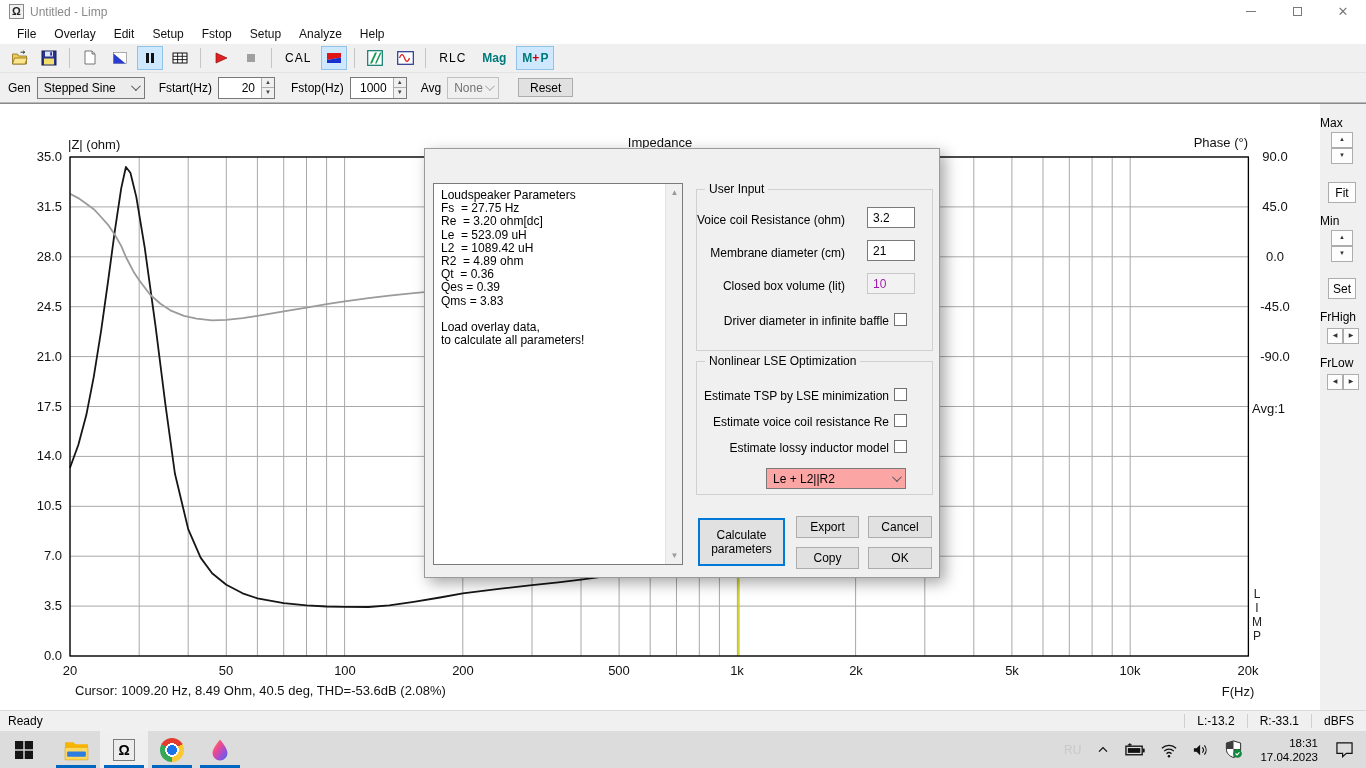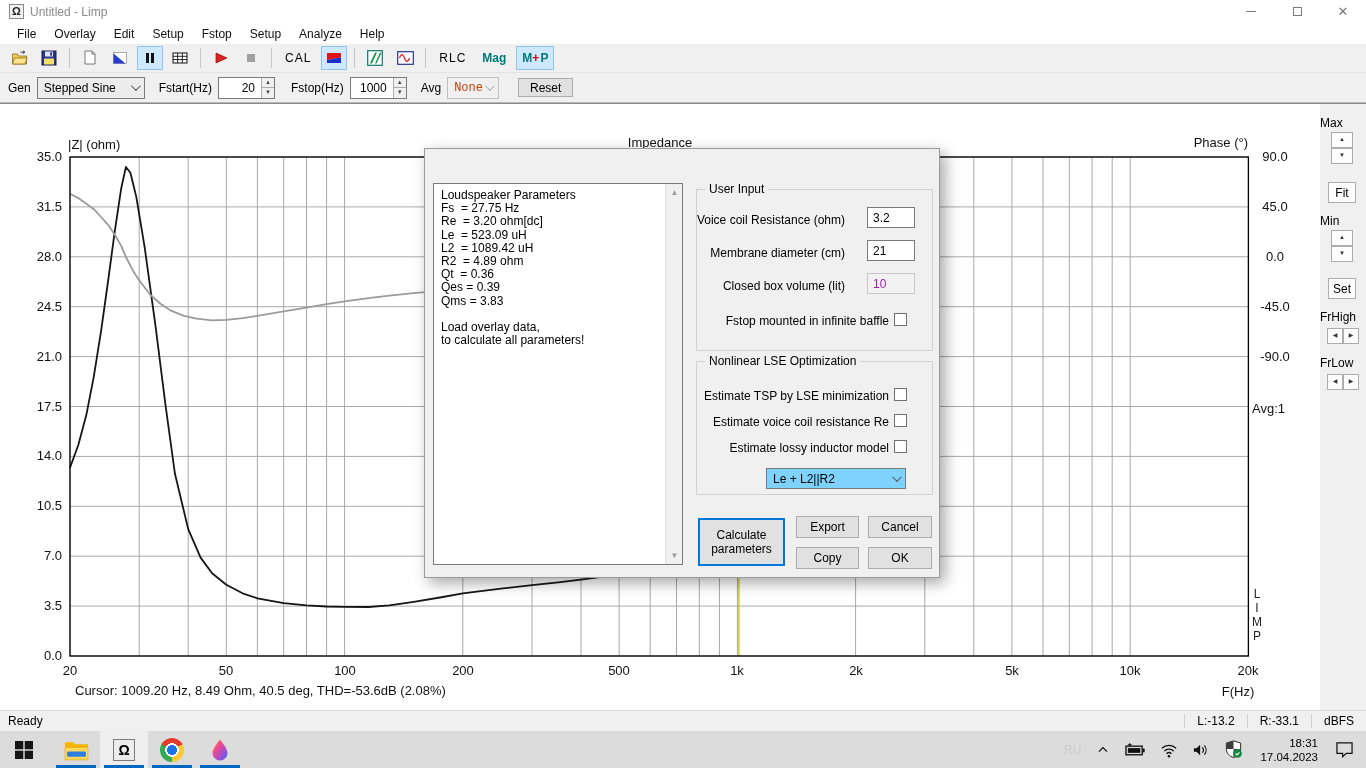--- a/index.html
+++ b/index.html
@@ -29,21 +29,21 @@
   .tb-text { font-size:12px; letter-spacing:1px; color:#000; }
   .teal { color:#007a7a; font-weight:bold; letter-spacing:0; }
   .redplus { color:#d00000; font-weight:bold; }
   .tb-wide { width:auto; padding:0 5px; }
 
   
   #controls { left:0; top:73px; width:1366px; height:30px; background:#f0f0f0; display:flex; align-items:center; border-bottom:1px solid #b8b8b8; }
   .ctl-label { margin:0 6px; }
   .combo { height:22px; background:#ececec; border:1px solid #7a7a7a; display:flex; align-items:center; padding:0 6px; position:relative; }
   .combo .chev { margin-left:auto; width:7px; height:7px; border-right:1.5px solid #555; border-bottom:1.5px solid #555; transform:rotate(45deg) translateY(-2px); }
-  .combo.disabled { background:#f0f0f0; border-color:#c0c0c0; color:#c2410c;font-family:Liberation Mono, monospace; }
+  .combo.disabled { background:#f0f0f0; border-color:#c0c0c0; color:#737373; }
   .combo.disabled .chev { border-color:#b0b0b0; }
   .spin-edit { height:22px; background:#fff; border:1px solid #7a7a7a; display:flex; }
   .spin-edit .val { flex:1; text-align:right; padding:3px 6px 0 0; }
   .spinner { width:13px; display:flex; flex-direction:column; border-left:1px solid #adadad; }
   .spinner div { flex:1; background:#f0f0f0; border-bottom:1px solid #adadad; font-size:6px; line-height:9px; text-align:center; color:#444; }
   .spinner div:last-child { border-bottom:none; }
   .btn { background:#e1e1e1; border:1px solid #adadad; display:flex; align-items:center; justify-content:center; }
 
   
   #chart-area { left:0; top:103px; width:1320px; height:607px; background:#fff; border-top:1px solid #8a8a8a; }
@@ -362,33 +362,33 @@
 
   <div class="groupbox" style="left:271px; top:40px; width:237px; height:162px">
     <span class="grouplegend">User Input</span>
   </div>
   <div class="dlg-row-label" style="left:20px; top:64px; width:400px">Voice coil Resistance (ohm)</div>
   <div class="dlg-input" style="left:442px; top:58px; width:48px; height:21px">3.2</div>
   <div class="dlg-row-label" style="left:20px; top:97px; width:400px">Membrane diameter (cm)</div>
   <div class="dlg-input" style="left:442px; top:91px; width:48px; height:21px">21</div>
   <div class="dlg-row-label" style="left:20px; top:130px; width:400px">Closed box volume (lit)</div>
   <div class="dlg-input disabled" style="left:442px; top:124px; width:48px; height:21px">10</div>
-  <div class="dlg-row-label" style="left:64px; top:165px; width:400px">Fstop mounted in infinite baffle</div>
+  <div class="dlg-row-label" style="left:64px; top:165px; width:400px">Driver diameter in infinite baffle</div>
   <div class="checkbox" style="left:469px; top:164px"></div>
 
   <div class="groupbox" style="left:271px; top:212px; width:237px; height:134px">
     <span class="grouplegend">Nonlinear LSE Optimization</span>
   </div>
   <div class="dlg-row-label" style="left:64px; top:240px; width:400px">Estimate TSP by LSE minimization</div>
   <div class="checkbox" style="left:469px; top:239px"></div>
   <div class="dlg-row-label" style="left:64px; top:266px; width:400px">Estimate voice coil resistance Re</div>
   <div class="checkbox" style="left:469px; top:265px"></div>
   <div class="dlg-row-label" style="left:64px; top:292px; width:400px">Estimate lossy inductor model</div>
   <div class="checkbox" style="left:469px; top:291px"></div>
-  <div class="combo dlg-combo" style="background:#7dd3fc">
+  <div class="combo dlg-combo" style="background:#fca5a5">
     <span>Le + L2||R2</span>
     <span class="chev"></span>
   </div>
 
   <div class="btn dlg-btn" id="btn-calc">
       <span>Calculate parameters</span>
     </div>
   <div class="btn dlg-btn" style="left:371px; top:367px; width:63px; height:22px">
       <span>Export</span>
     </div>

